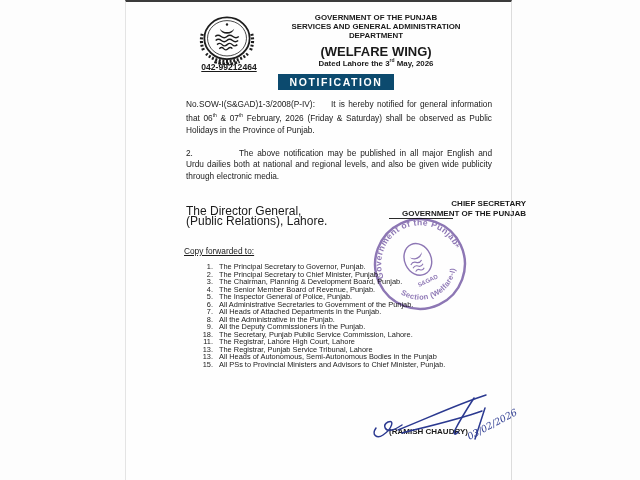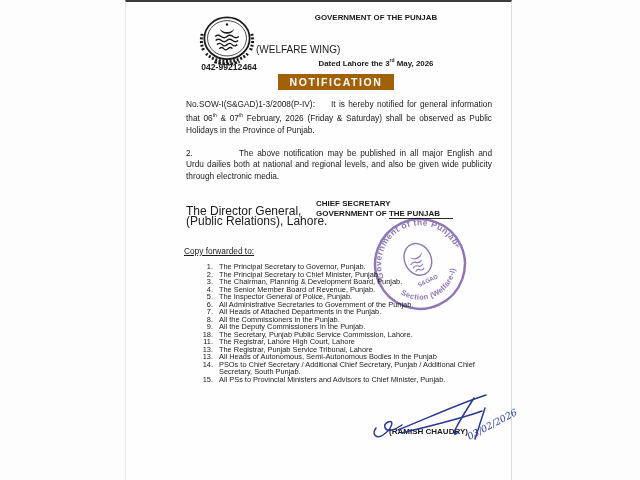--- a/index.html
+++ b/index.html
@@ -2,33 +2,33 @@
 <html style="--stamp: #7a5fa8; --ink: #2b3990; --text: #1a1a1a;"><head>
 <meta charset="utf-8">
 <style>
   html,body{margin:0;padding:0;width:640px;height:480px;overflow:hidden;background:#fdfdfd;
     font-family:"Liberation Sans",sans-serif;color:#1a1a1a;}
   .page{position:absolute;left:125px;top:0;width:387px;height:480px;background:#fefefe;
     border-top:2px solid #3c3c3c;border-left:1px solid #e4e4e4;border-right:1px solid #dcdcdc;
     box-sizing:border-box;}
   .abs{position:absolute;}
   .logo{left:68px;top:10px;width:66px;height:58px;}
-  .phone{left:60px;top:60px;width:86px;text-align:center;font-weight:bold;font-size:8.6px;}
+  .phone{left:60px;top:60px;width:86px;text-align:center;font-weight:bold;font-size:8.6px;text-decoration:underline;}
   .dept{left:130px;top:11px;width:240px;text-align:center;font-weight:bold;font-size:7.9px;line-height:9px;}
-  .wing{left:130px;top:42px;width:240px;text-align:left;font-weight:normal;font-size:10px;}
+  .wing{left:130px;top:42px;width:240px;text-align:center;font-weight:bold;font-size:13px;}
   .dated{left:130px;top:55px;width:240px;text-align:center;font-weight:bold;font-size:7.9px;}
   sup{font-size:5px;vertical-align:super;}
-  .notif{left:152px;top:72px;width:116px;height:16px;background:#a16207;color:#fff;
+  .notif{left:152px;top:72px;width:116px;height:16px;background:#0c4a6e;color:#fff;
     font-weight:bold;font-size:10.5px;letter-spacing:1.6px;text-align:center;line-height:16.5px;}
   .para{left:60px;width:306px;font-size:8.3px;line-height:11.4px;text-align:justify;margin:0;}
   .p1{top:97px;} .p2{top:146px;}
   .tab{display:inline-block;width:16px;}
   .pnum{display:inline-block;width:53px;}
   b,.b{font-weight:normal;}
-  .cs-block{left:190px;top:197px;width:210px;text-align:left;font-weight:bold;font-size:8px;line-height:9.6px;}
+  .cs-block{left:190px;top:197px;width:210px;text-align:right;font-weight:bold;font-size:8px;line-height:9.6px;}
   .cs-underline{width:64px;height:1px;background:#2a2a2a;margin:0 auto;}
   .stamp{left:243px;top:211px;width:102px;height:102px;color:var(--stamp,#7a5fa8);
     opacity:.85;mix-blend-mode:multiply;z-index:5;}
   .addr{left:60px;top:204px;font-size:12px;line-height:10.3px;}
   .copy-head{left:58px;top:244px;font-weight:normal;text-decoration:underline;font-size:8.3px;}
   .copy-list{left:73px;top:261px;width:303px;font-size:7.4px;line-height:7.5px;}
   .row{display:flex;}
   .num{width:14px;flex:none;text-align:right;margin-right:6px;}
   .txt{flex:1;}
   .sig{left:236px;top:390px;width:162px;height:52px;color:var(--ink,#2b3990);z-index:6;}
@@ -54,20 +54,22 @@
         <path d="M62,42 A27,27 0 0 0 63,23" stroke-width="3.4" stroke-dasharray="2.2,1.8"></path>
         <path d="M13,46 A30,24 0 0 0 59,46" stroke-width="3.2" stroke-dasharray="2.2,1.8"></path>
         <path d="M22,55 q14,4.5 28,0" stroke-width="2.8" stroke-dasharray="3,1.5"></path>
       </g>
     </svg>
   </div>
   <div class="abs phone">042-99212464</div>
 
   <div class="abs dept">
     <div>GOVERNMENT OF THE PUNJAB</div>
+    <div>SERVICES AND GENERAL ADMINISTRATION</div>
+    <div>DEPARTMENT</div>
   </div>
   <div class="abs wing">(WELFARE WING)</div>
   <div class="abs dated"><span>Dated Lahore the 3</span><sup>rd</sup><span> May, 2026</span></div>
 
   <div class="abs notif">NOTIFICATION</div>
 
   <p class="abs para p1">
     <b>No.SOW-I(S&amp;GAD)1-3/2008(P-IV):</b><span class="tab"></span><span>It is hereby notified for general information that</span>
     <b><span>06</span><sup>th</sup><span> &amp; 07</span><sup>th</sup><span> February, 2026 (Friday &amp; Saturday)</span></b>
     <span>shall be observed as Public Holidays in the Province of Punjab.</span>
@@ -148,21 +150,21 @@
         <span class="txt">All Administrative Secretaries to Government of the Punjab.</span>
       </div>
 
       <div class="row">
         <span class="num">7.</span>
         <span class="txt">All Heads of Attached Departments in the Punjab.</span>
       </div>
 
       <div class="row">
         <span class="num">8.</span>
-        <span class="txt">All the Commissioners in the Punjab.</span>
+        <span class="txt">All the Administrative in the Punjab.</span>
       </div>
 
       <div class="row">
         <span class="num">9.</span>
         <span class="txt">All the Deputy Commissioners in the Punjab.</span>
       </div>
 
       <div class="row">
         <span class="num">18.</span>
         <span class="txt">The Secretary, Punjab Public Service Commission, Lahore.</span>
@@ -176,24 +178,20 @@
       <div class="row">
         <span class="num">13.</span>
         <span class="txt">The Registrar, Punjab Service Tribunal, Lahore</span>
       </div>
 
       <div class="row">
         <span class="num">13.</span>
         <span class="txt">All Heads of Autonomous, Semi-Autonomous Bodies in the Punjab</span>
       </div>
 
-      <div class="row">
-        <span class="num">14.</span>
-        <span class="txt">PSOs to Chief Secretary / Additional Chief Secretary, Punjab / Additional Chief Secretary, South Punjab.</span>
-      </div>
 
       <div class="row">
         <span class="num">15.</span>
         <span class="txt">All PSs to Provincial Ministers and Advisors to Chief Minister, Punjab.</span>
       </div>
 
     </div>
 
   <div class="abs sig">
     <svg viewBox="0 0 162 52" width="162" height="52">

